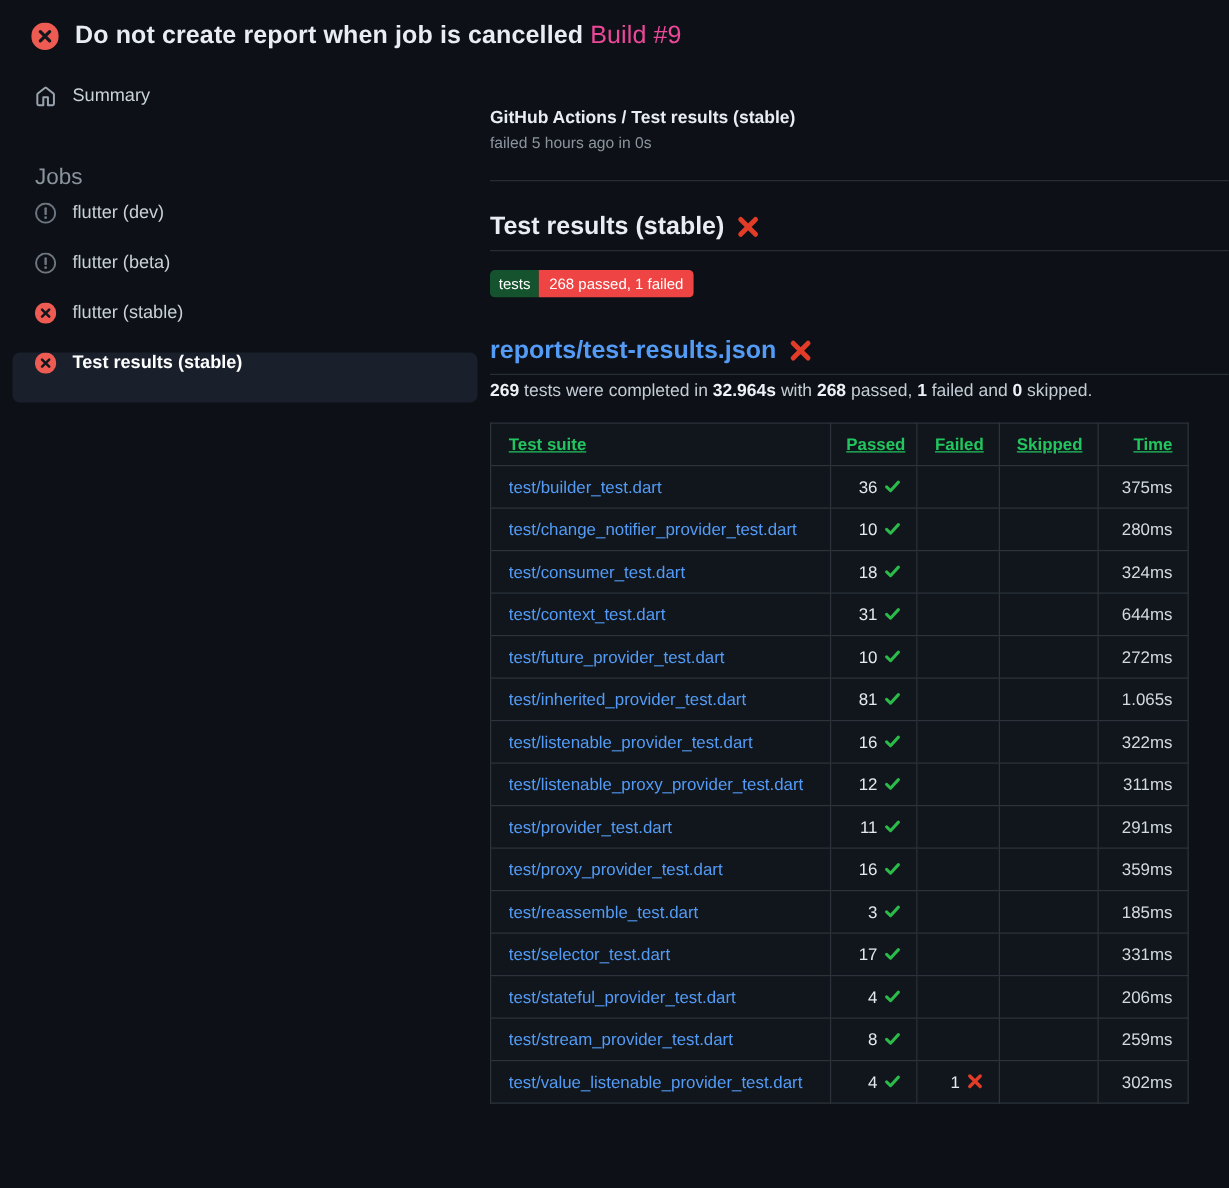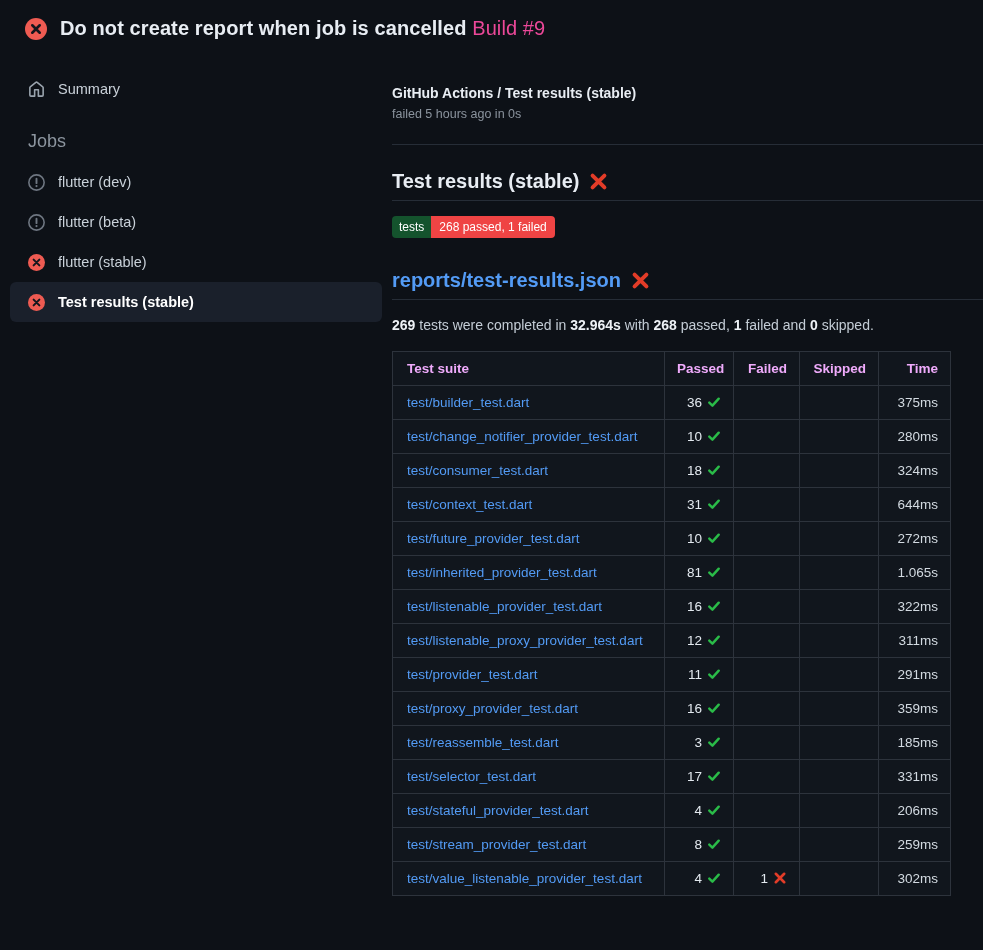--- a/index.html
+++ b/index.html
@@ -15,21 +15,21 @@
     display: flex; align-items: center; gap: 13px;
     padding: 17px 24px 13px 25px;
   }
   .page-header h1 { font-size: 20px; font-weight: 700; color: #e8edf3; letter-spacing: .1px; }
   .page-header .build { color: #ec4899; font-weight: 400; }
 
   
   .layout { display: flex; align-items: flex-start; }
   .sidebar { width: 392px; flex-shrink: 0; padding-top: 16px; }
   .side-item {
-    display: flex; align-items: center; gap: 13px;
+    display: flex; align-items: flex-start; gap: 13px;
     height: 40px; margin: 0 10px; padding: 0 18px;
     border-radius: 6px; font-size: 14.5px; color: #c9d1d9; cursor: pointer;
   }
   .side-item.selected { background: #1a202b; color: #ffffff; font-weight: 700; }
   .jobs-label { color: #8b949e; font-size: 18px; padding: 22px 0 10px 28px; }
   .jicon { width: 17px; height: 17px; display: inline-flex; flex-shrink: 0; }
   .jicon svg { width: 100%; height: 100%; }
 
   
   .main { flex: 1; padding-top: 32px; min-width: 0; }
@@ -48,33 +48,33 @@
   h2.report-heading { margin-top: 31px; }
   h2.report-heading a { color: #539bf5; text-decoration: none; }
 
   .badge {
     display: inline-flex; margin-top: 15px; font-size: 12px; line-height: 1;
     border-radius: 4px; overflow: hidden; color: #ffffff;
   }
   .badge-l { background: #14532d; padding: 5px 7px; }
   .badge-r { background: #ef4444; padding: 5px 8px; }
 
-  .summary-line { margin-top: 17px; font-size: 14px; color: #c4cdd6; }
+  .summary-line { margin-top: 4px; font-size: 14px; color: #c4cdd6; }
   .summary-line b { color: #eef2f6; font-weight: 700; }
 
   
   table.results {
     margin-top: 18px; border-collapse: collapse; table-layout: fixed;
     width: 558px; font-size: 13.5px;
   }
   .results th, .results td {
     border: 1px solid #2d333c; background: #11161d;
     padding: 0 12px; height: 34px; white-space: nowrap; overflow: hidden;
   }
-  .results th { color: #f0abfc; font-weight: 700; text-align: right; }
+  .results th { color: #22c55e; font-weight: 700; text-align: right; text-decoration: underline; }
   .results th.suite { text-align: left; padding-left: 14px; }
   .results td { text-align: right; color: #e3e9ef; }
   .results td.suite { text-align: left; padding-left: 14px; }
   .results td.suite a { color: #539bf5; text-decoration: none; }
   .results td .mark { width: 14px; height: 14px; margin-left: 5px; vertical-align: -2px; }
   .results td.time { color: #d3dae1; }
 
   .col-suite { width: 272px; } .col-passed { width: 69px; } .col-failed { width: 66px; }
   .col-skipped { width: 79px; } .col-time { width: 72px; }
 </style>

